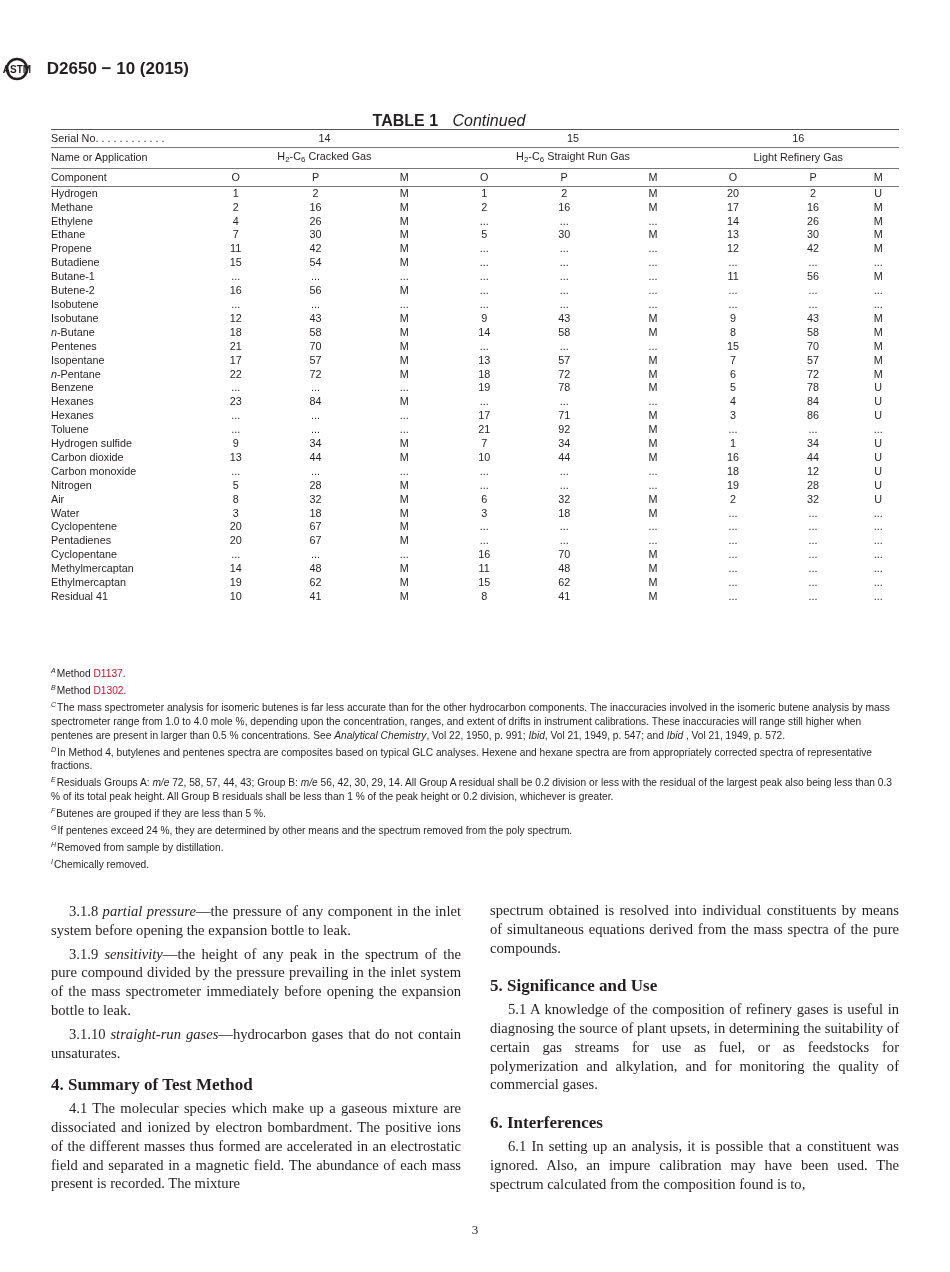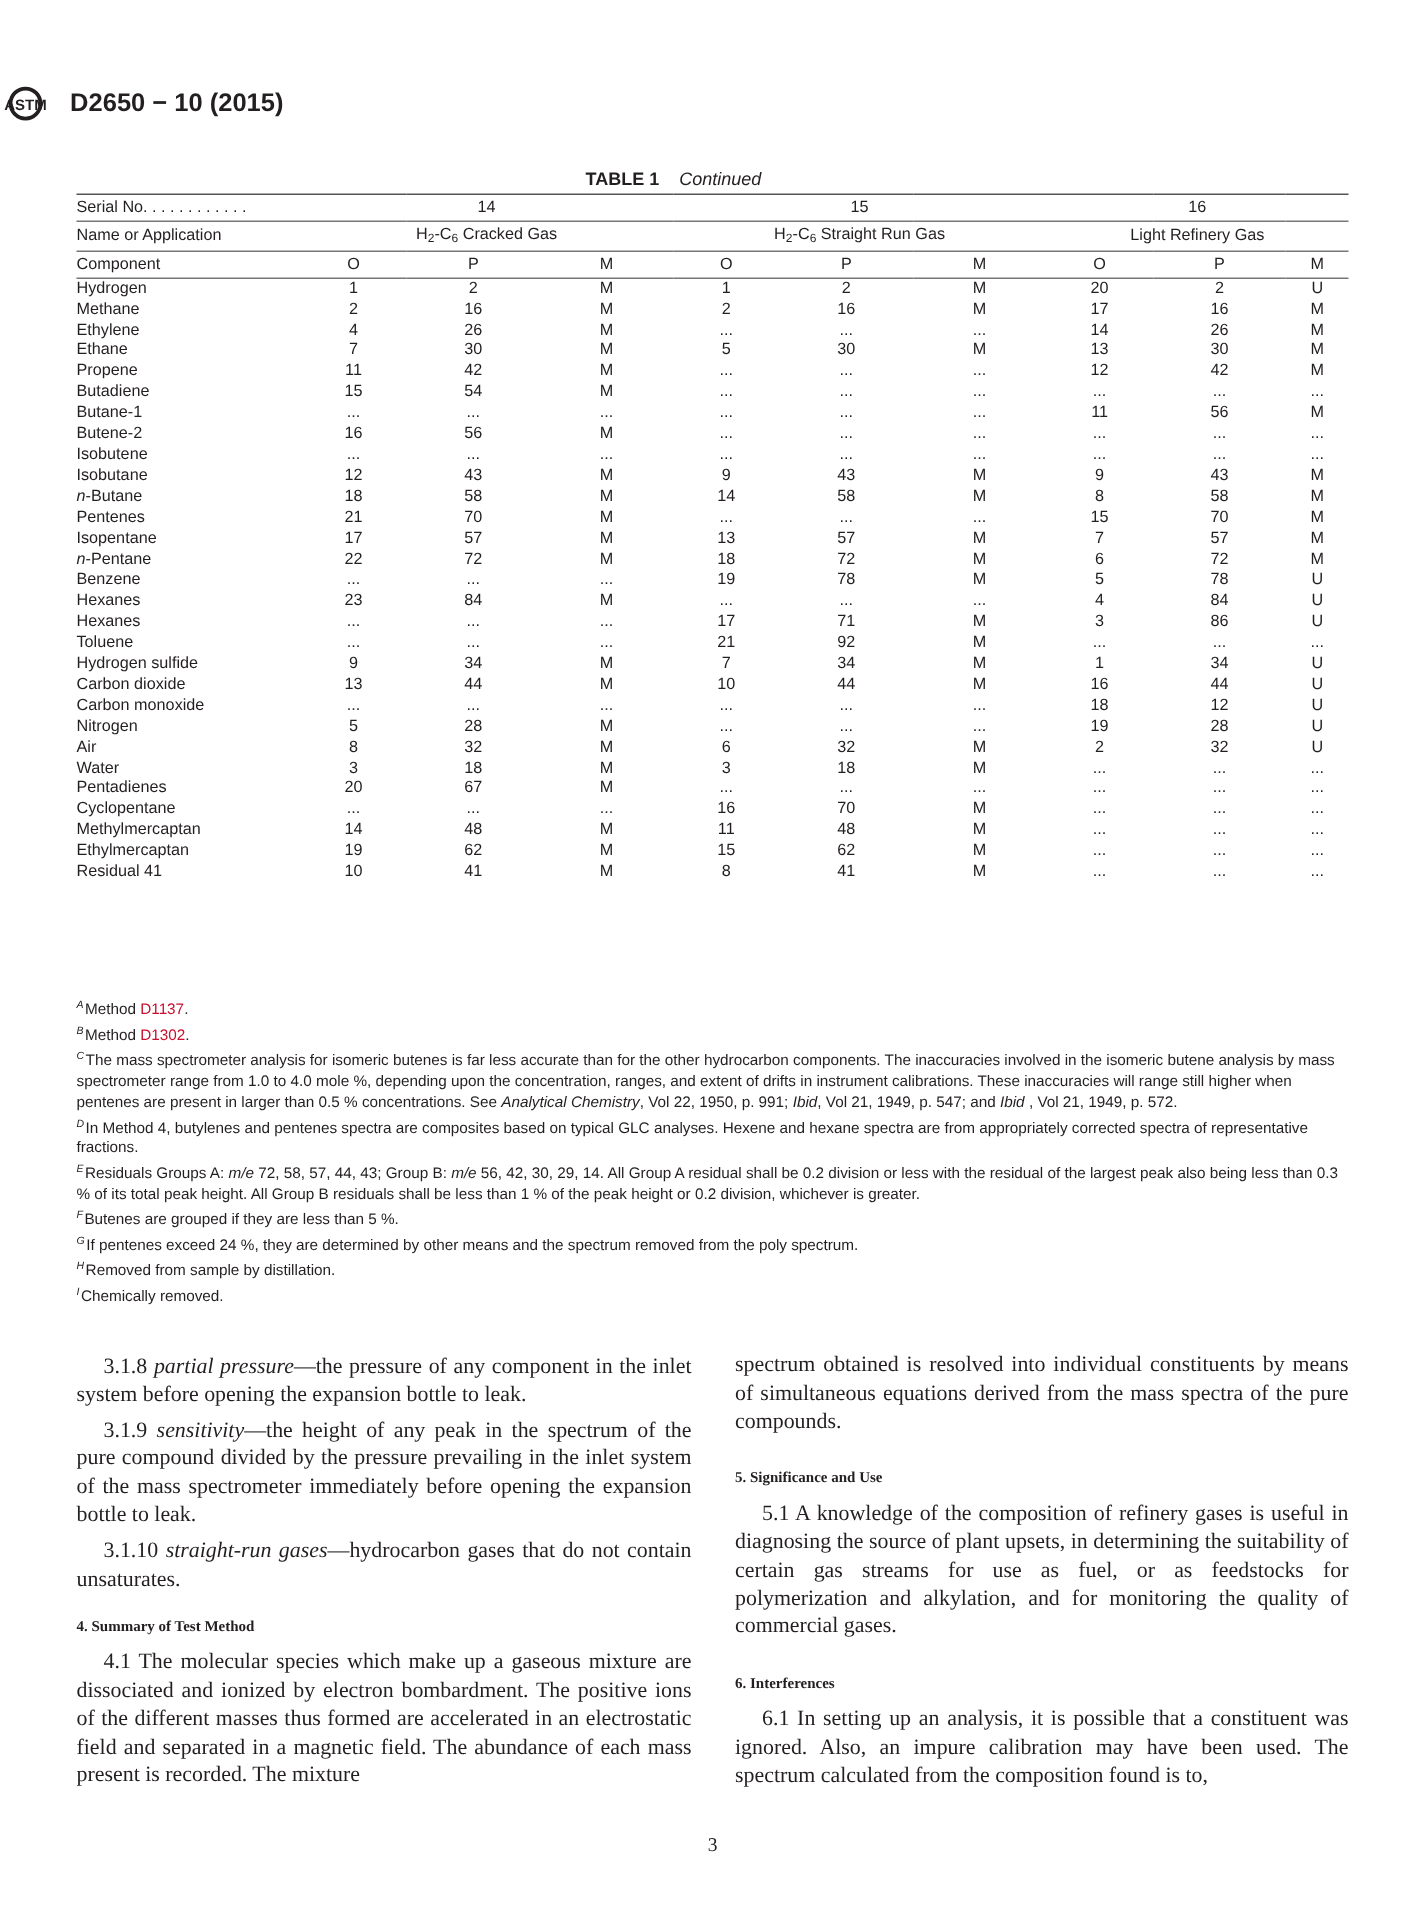--- a/index.html
+++ b/index.html
@@ -5,21 +5,21 @@
   * { box-sizing: border-box; margin: 0; padding: 0; }
   html, body { width: 950px; height: 1272px; background: #ffffff; overflow: hidden; }
   body { position: relative; color: #231f20; }
 
   .hdr { position: absolute; top: 56px; left: 0; width: 806px; text-align: left;
          font-family: "Liberation Sans", sans-serif; font-weight: bold; font-size: 17px; }
   .hdr .logo { display: inline-block; vertical-align: middle; width: 34px; height: 26px; margin-right: 8px; }
   .hdr .docid { vertical-align: middle; }
 
   .tcap { position: absolute; top: 112px; left: 0; width: 898px; text-align: center;
-          font-family: "Liberation Sans", sans-serif; font-size: 12px; }
+          font-family: "Liberation Sans", sans-serif; font-size: 16px; }
   .tcap .b { font-weight: bold; margin-right: 10px; }
   .tcap .i { font-style: italic; }
 
   table.t1 { position: absolute; top: 129px; left: 51px; width: 848px; border-collapse: collapse;
              font-family: "Liberation Sans", sans-serif; font-size: 10.8px; line-height: 13.9px; }
   table.t1 td { padding: 0; white-space: nowrap; }
   table.t1 tr.top td { border-top: 1.5px solid #555; }
   table.t1 tr.sep td { border-top: 1px solid #777; }
   table.t1 tr.sep2 td { border-top: 1px solid #777; }
   table.t1 tr.last td { border-bottom: 1.5px solid #555; }
@@ -33,21 +33,21 @@
   .notes sup { font-size: 7px; font-style: italic; vertical-align: 4px; margin-right: 1px; }
   .notes .link { color: #c8102e; text-align: right; }
 
   .col { position: absolute; font-family: "Liberation Serif", serif; font-size: 14.6px; line-height: 18.8px;
          text-align: justify; }
   .col.left { left: 51px; width: 410px; top: 902px; }
   .col.right { left: 490px; width: 409px; top: 901px; }
   .col p { text-indent: 18px; }
   .col p.noind { text-indent: 0; }
   .col p.gap { margin-top: 5px; }
-  .col h2 { font-size: 10px; font-weight: bold; margin-top: 14px; margin-bottom: 4px; }
+  .col h2 { font-size: 17px; font-weight: bold; margin-top: 14px; margin-bottom: 4px; }
   .col em { font-style: italic; }
 
   .pnum { position: absolute; top: 1222px; left: 0; width: 950px; text-align: center;
           font-family: "Liberation Serif", serif; font-size: 13px; }
 </style>
 </head>
 <body>
 
 <div class="hdr">
   <svg class="logo" viewBox="0 0 34 26">
@@ -384,20 +384,32 @@
         <td class="c">18</td>
         <td class="c">M</td>
         <td class="c">3</td>
         <td class="c">18</td>
         <td class="c">M</td>
         <td class="c">...</td>
         <td class="c">...</td>
         <td class="c">...</td>
       </tr>
       <tr>
+        <td>Cyclopentene</td>
+        <td class="c">20</td>
+        <td class="c">67</td>
+        <td class="c">M</td>
+        <td class="c">...</td>
+        <td class="c">...</td>
+        <td class="c">...</td>
+        <td class="c">...</td>
+        <td class="c">...</td>
+        <td class="c">...</td>
+      </tr>
+      <tr>
         <td>Pentadienes</td>
         <td class="c">20</td>
         <td class="c">67</td>
         <td class="c">M</td>
         <td class="c">...</td>
         <td class="c">...</td>
         <td class="c">...</td>
         <td class="c">...</td>
         <td class="c">...</td>
         <td class="c">...</td>

